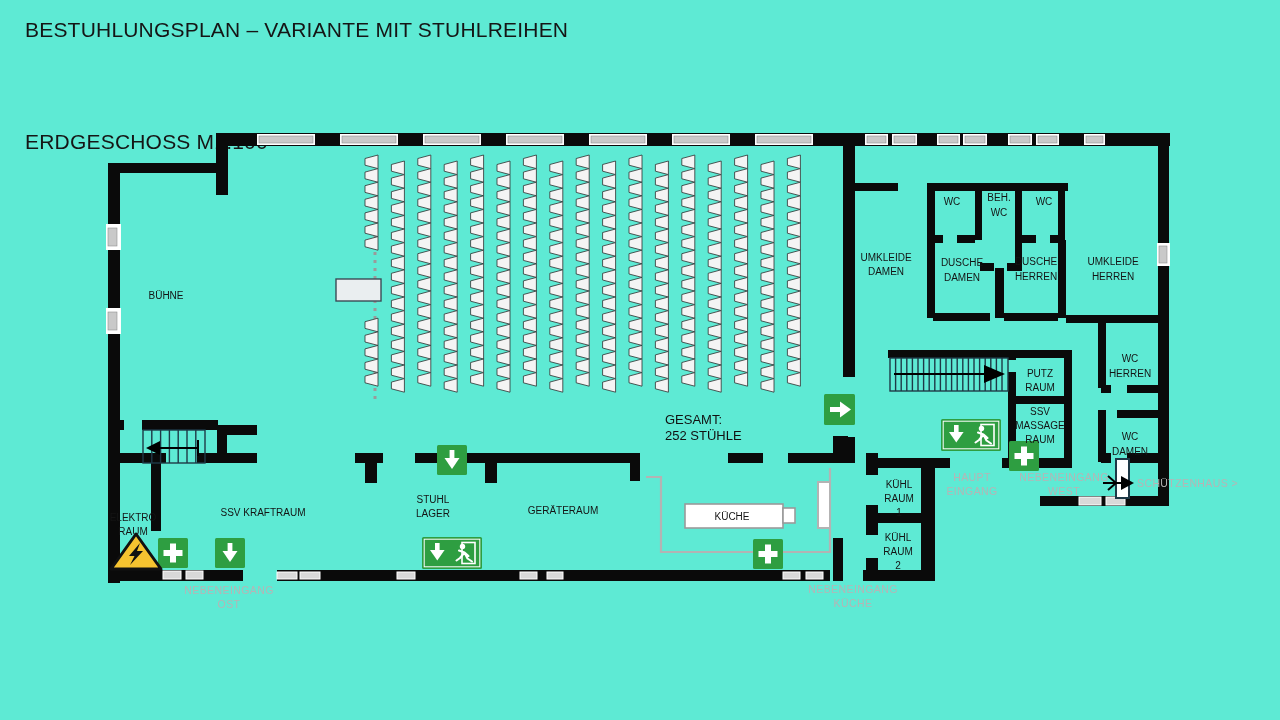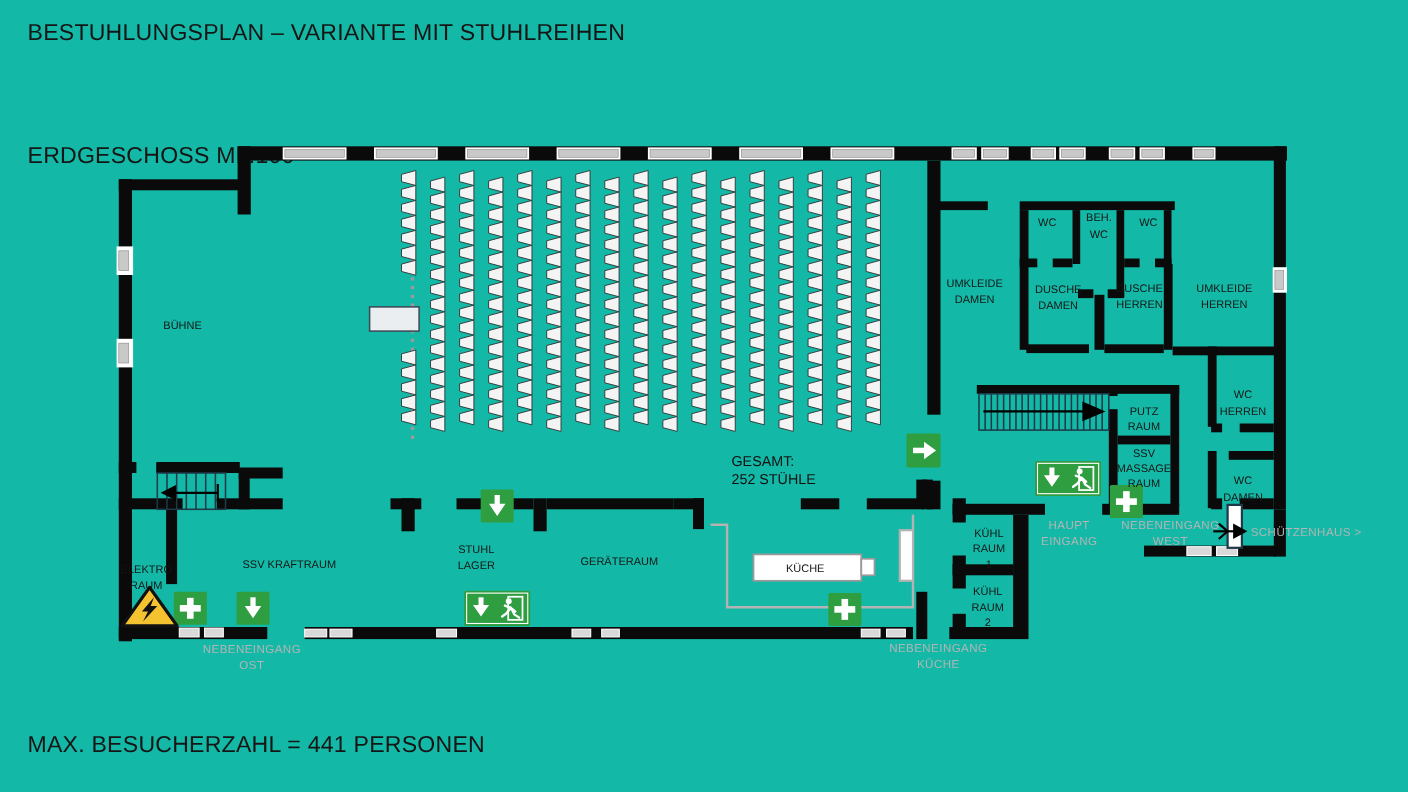--- a/index.html
+++ b/index.html
@@ -1,16 +1,16 @@
 <!DOCTYPE html>
 <html><head>
 <meta charset="utf-8">
 <style>
   html,body{margin:0;padding:0;background:#ffffff;}
-  .page{position:relative;width:1280px;height:720px;background:#14b8a6;overflow:hidden;
+  .page{position:relative;width:1280px;height:720px;background:#5eead4;overflow:hidden;
         font-family:"Liberation Sans",sans-serif;}
   .title{position:absolute;left:25px;top:16px;font-size:21px;line-height:28px;
          color:#151515;letter-spacing:.2px;white-space:pre;}
   .footer{position:absolute;left:25px;top:666px;font-size:21px;color:#151515;letter-spacing:.2px;}
   svg.plan{position:absolute;left:0;top:0;}
   .wall{fill:#0a0a0a;}
   .winw{fill:#ffffff;}
   .winb{fill:#c9c9c9;stroke:#8f8f8f;stroke-width:.6;}
   .doorp{fill:#d9d9d9;stroke:#fff;stroke-width:1;}
   .rl{font-family:"Liberation Sans",sans-serif;font-size:10px;fill:#141414;text-anchor:middle;}
@@ -602,14 +602,13 @@
       <text class="rlg" x="853" y="593">NEBENEINGANG</text>
       <text class="rlg" x="853" y="607">KÜCHE</text>
       <text class="rlg" x="972" y="481">HAUPT</text>
       <text class="rlg" x="972" y="495">EINGANG</text>
       <text class="rlg" x="1064" y="481">NEBENEINGANG</text>
       <text class="rlg" x="1064" y="495">WEST</text>
       <text class="rlg" x="1137" y="487" style="text-anchor:start">SCHÜTZENHAUS &gt;</text>
     </g>
   </svg>
 
-  <div class="footer">MAX. BESUCHERZAHL = 441 PERSONEN</div>
 </div>
 
 </body></html>

